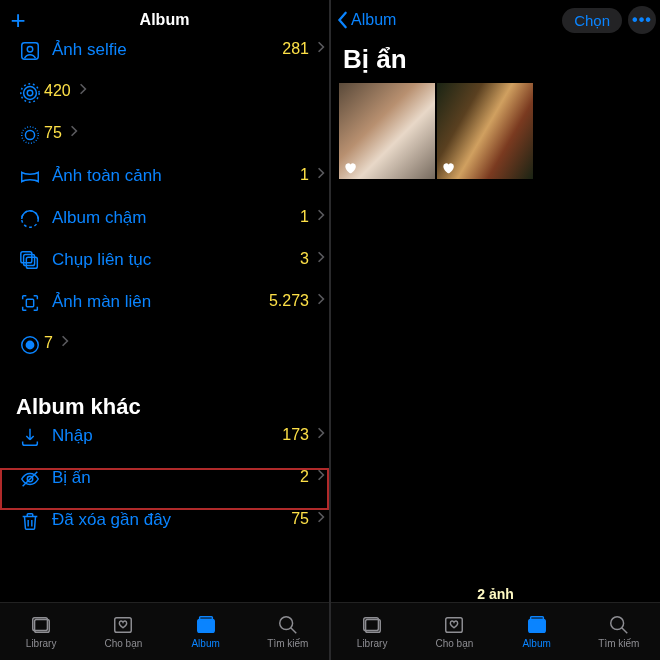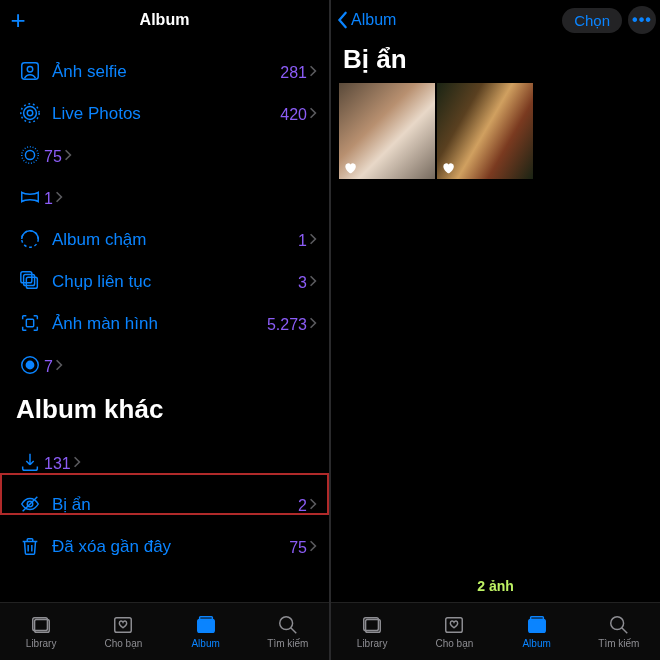--- a/index.html
+++ b/index.html
@@ -21,37 +21,37 @@
   .hdr .left,.hdr .right{position:absolute;top:0;height:40px;display:flex;align-items:center;gap:6px}
   .hdr .left{left:6px}.hdr .right{right:4px}
   .plus{width:24px;height:24px;display:flex;align-items:center;justify-content:center;color:var(--accent);font-size:26px;font-weight:300}
   .back{display:flex;align-items:center;color:var(--accent);font-size:16px}
   .back svg{width:12px;height:18px;margin-right:2px}
   .pillbtn{background:#232325;color:var(--accent);padding:4px 12px;border-radius:14px;font-size:15px}
   .circbtn{width:28px;height:28px;border-radius:14px;background:#232325;color:var(--accent);display:flex;align-items:center;justify-content:center;font-weight:700;font-size:16px;letter-spacing:1px}
 
   
   .list{flex:1;overflow:hidden;padding:0 0 0 0}
-  .row{display:flex;align-items:flex-end;height:var(--row-h);padding:0 12px 0 16px;position:relative}
+  .row{display:flex;align-items:flex-start;height:var(--row-h);padding:0 4px 0 16px;position:relative}
   .row .ic{width:28px;display:flex;justify-content:center;color:var(--accent)}
   .row .ic svg{width:22px;height:22px;stroke:var(--accent);fill:none;stroke-width:1.6}
   .row .lbl{flex:1;color:var(--accent);font-size:17px;margin-left:8px;white-space:nowrap;overflow:hidden;text-overflow:ellipsis}
-  .row .cnt{color:#8b5cf6;font-size:16px;margin-right:2px}
+  .row .cnt{color:#fde047;font-size:16px;margin-right:8px}
   .row .chev{color:#5a5a5e}
   .row .chev svg{width:8px;height:14px;stroke:#5a5a5e;fill:none;stroke-width:2}
-  .section-h{padding:18px 16px 6px;font-size:26px;font-weight:700;color:#fff}
+  .section-h{padding:18px 16px 6px;font-size:22px;font-weight:700;color:#fff}
   .highlight{outline:2px solid #b02a2a;outline-offset:-2px}
 
   
   .bigtitle{font-size:26px;font-weight:700;padding:4px 12px 8px}
   .grid{display:flex;gap:2px;padding:0 8px}
   .thumb{width:96px;height:96px;background:#333;position:relative;overflow:hidden}
   .thumb .heart{position:absolute;left:4px;bottom:4px;width:14px;height:14px}
   .thumb .heart svg{width:14px;height:14px;fill:#fff}
-  .count-label{text-align:center;font-size:14px;font-weight:600;color:#bef264;margin-top:auto;margin-bottom:8px}
+  .count-label{text-align:center;font-size:14px;font-weight:600;color:#fef9c3;margin-top:auto;}
 
   
   .tabbar{height:58px;border-top:1px solid #222;display:flex;background:#0b0b0b}
   .tab{flex:1;display:flex;flex-direction:column;align-items:center;justify-content:center;gap:2px;color:var(--muted);font-size:10px}
   .tab.active{color:var(--accent)}
   .tab svg{width:24px;height:22px;stroke:currentColor;fill:none;stroke-width:1.6}
   .tab.active svg .fillable{fill:currentColor}
 
   
   .ph1{background:linear-gradient(135deg,#5a4a3a 0%,#b89070 40%,#e8d8c8 60%,#766a5e 100%)}
@@ -88,21 +88,20 @@
       </div>
 
       <div class="row">
         <span class="ic">
             <svg viewBox="0 0 24 24">
               <circle cx="12" cy="12" r="3"></circle>
               <circle cx="12" cy="12" r="7"></circle>
               <circle cx="12" cy="12" r="10" stroke-dasharray="2 3"></circle>
             </svg>
           </span>
-        <span class="lbl">Live Photos</span>
         <span class="cnt">420</span>
         <span class="chev"><svg viewBox="0 0 10 16">
               <path d="M2 2l6 6-6 6"></path>
             </svg></span>
       </div>
 
       <div class="row">
         <span class="ic">
             <svg viewBox="0 0 24 24">
               <circle cx="12" cy="12" r="5"></circle>
@@ -114,20 +113,21 @@
               <path d="M2 2l6 6-6 6"></path>
             </svg></span>
       </div>
 
       <div class="row">
         <span class="ic">
             <svg viewBox="0 0 24 24">
               <path d="M3 7c0 0 3 2 9 2s9-2 9-2v10c0 0-3-2-9-2s-9 2-9 2z"></path>
             </svg>
           </span>
+        <span class="lbl">Ảnh toàn cảnh</span>
         <span class="cnt">1</span>
         <span class="chev"><svg viewBox="0 0 10 16">
               <path d="M2 2l6 6-6 6"></path>
             </svg></span>
       </div>
 
       <div class="row">
         <span class="ic">
             <svg viewBox="0 0 24 24">
               <circle cx="12" cy="12" r="9" stroke-dasharray="3 3"></circle>
@@ -156,21 +156,21 @@
             </svg></span>
       </div>
 
       <div class="row">
         <span class="ic">
             <svg viewBox="0 0 24 24">
               <path d="M4 8V5a1 1 0 011-1h3M20 8V5a1 1 0 00-1-1h-3M4 16v3a1 1 0 001 1h3M20 16v3a1 1 0 01-1 1h-3"></path>
               <rect x="8" y="8" width="8" height="8" rx="1"></rect>
             </svg>
           </span>
-        <span class="lbl">Ảnh màn hình</span>
+        <span class="lbl">Ảnh màn liên</span>
         <span class="cnt">5.273</span>
         <span class="chev"><svg viewBox="0 0 10 16">
               <path d="M2 2l6 6-6 6"></path>
             </svg></span>
       </div>
 
       <div class="row">
         <span class="ic">
             <svg viewBox="0 0 24 24">
               <circle cx="12" cy="12" r="9"></circle>
@@ -185,21 +185,22 @@
 
       <div class="section-h">Album khác</div>
 
       <div class="row">
         <span class="ic">
             <svg viewBox="0 0 24 24">
               <path d="M12 3v12m0 0l-4-4m4 4l4-4"></path>
               <path d="M4 17v2a2 2 0 002 2h12a2 2 0 002-2v-2"></path>
             </svg>
           </span>
-        <span class="cnt">131</span>
+        <span class="lbl">Nhập</span>
+        <span class="cnt">173</span>
         <span class="chev"><svg viewBox="0 0 10 16">
               <path d="M2 2l6 6-6 6"></path>
             </svg></span>
       </div>
 
       <div class="row highlight">
         <span class="ic">
             <svg viewBox="0 0 24 24">
               <path d="M3 12s3.5-6 9-6 9 6 9 6-3.5 6-9 6-9-6-9-6z"></path>
               <circle cx="12" cy="12" r="3"></circle>

